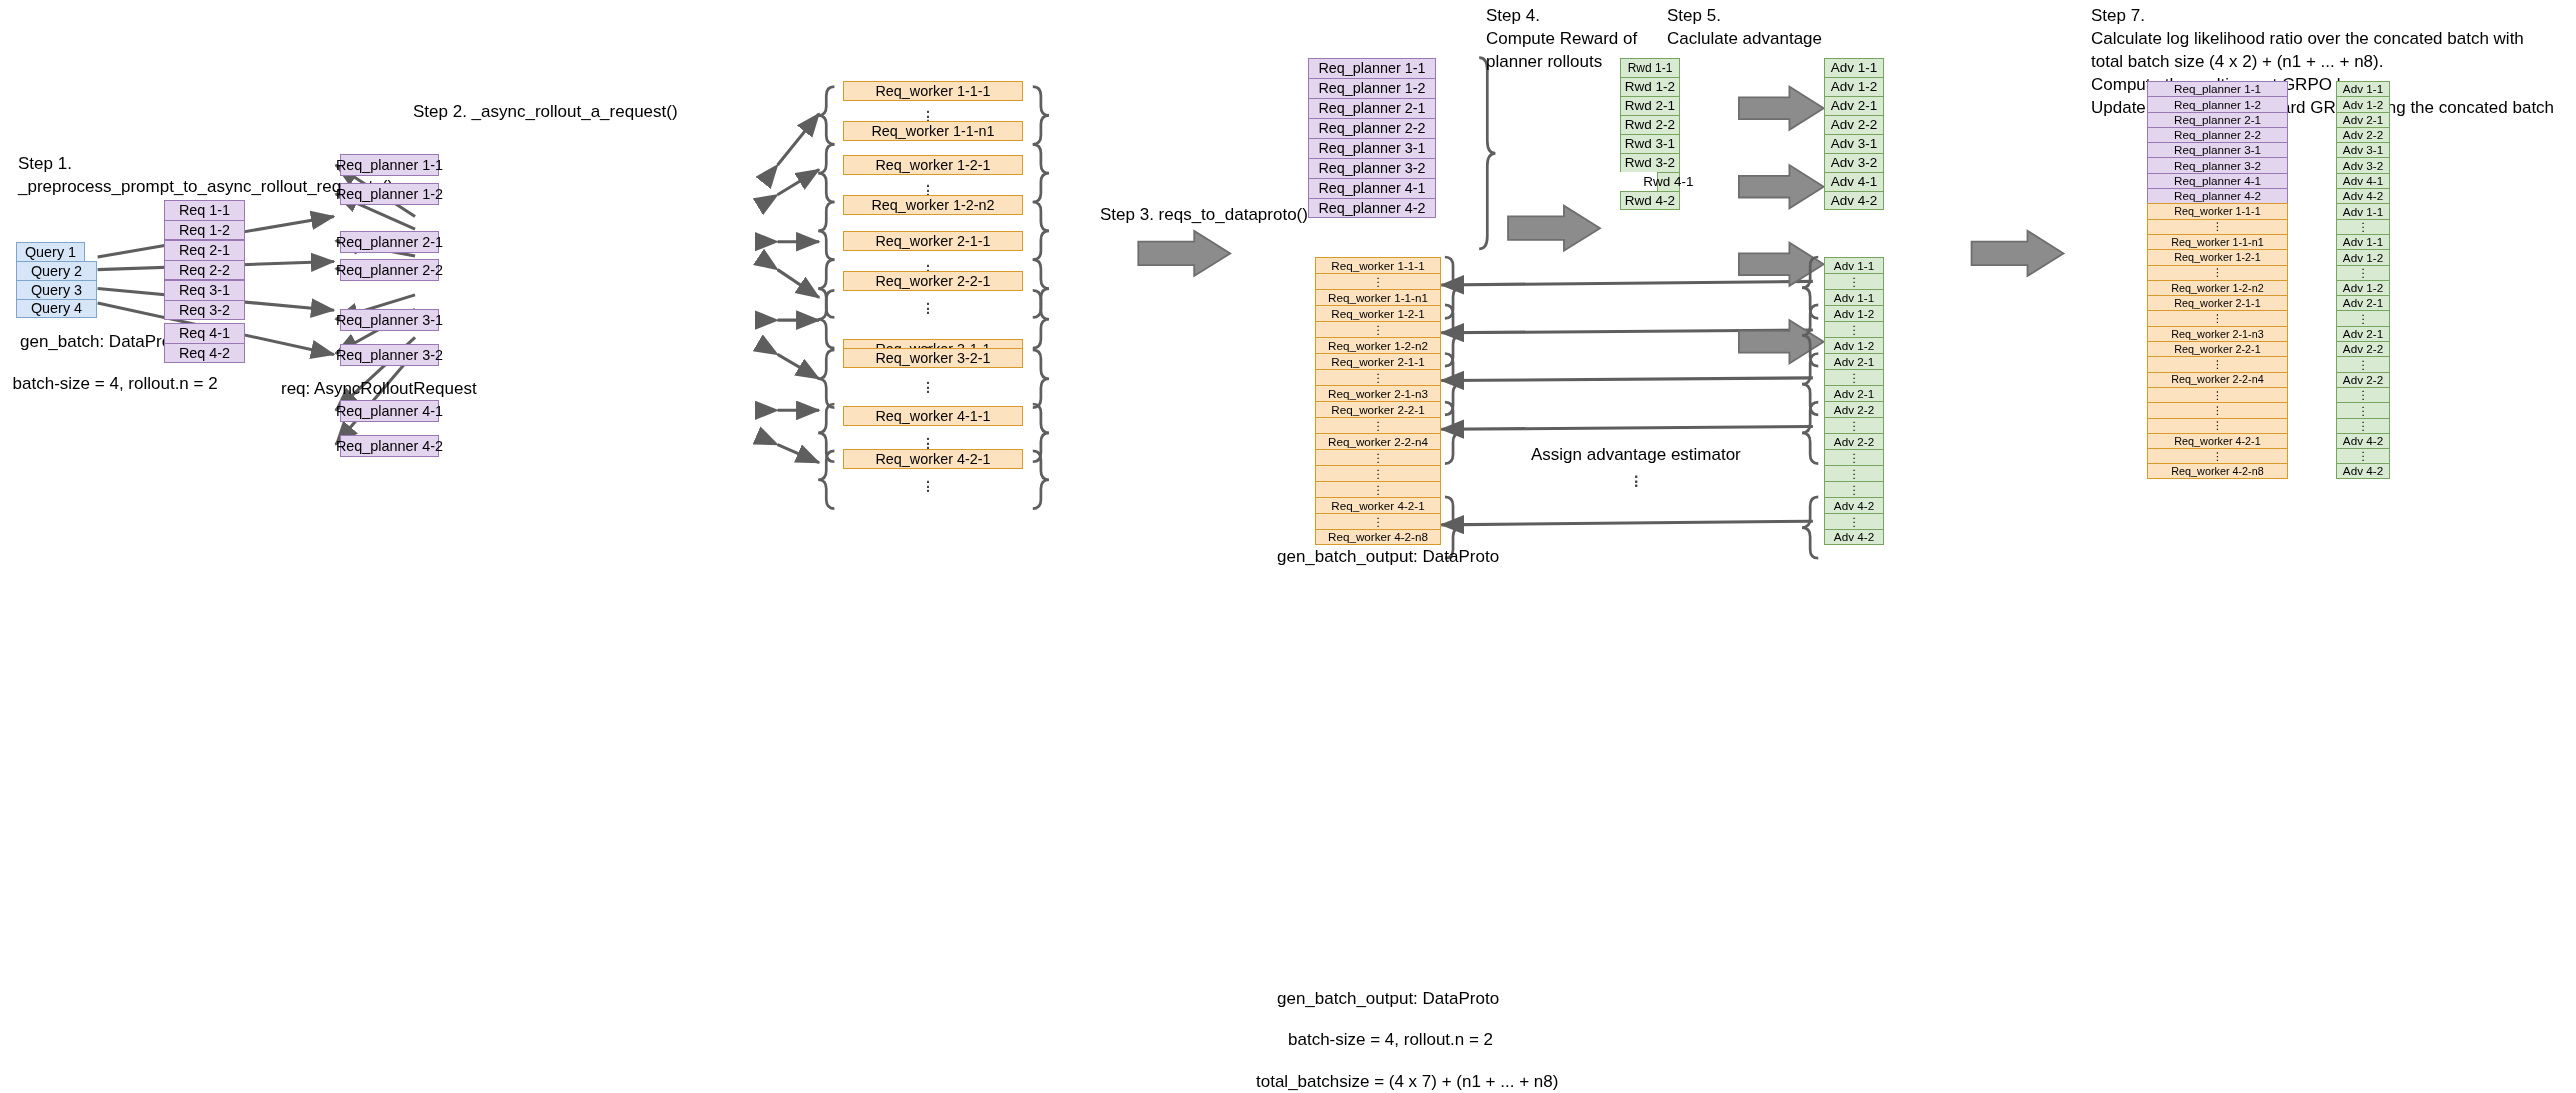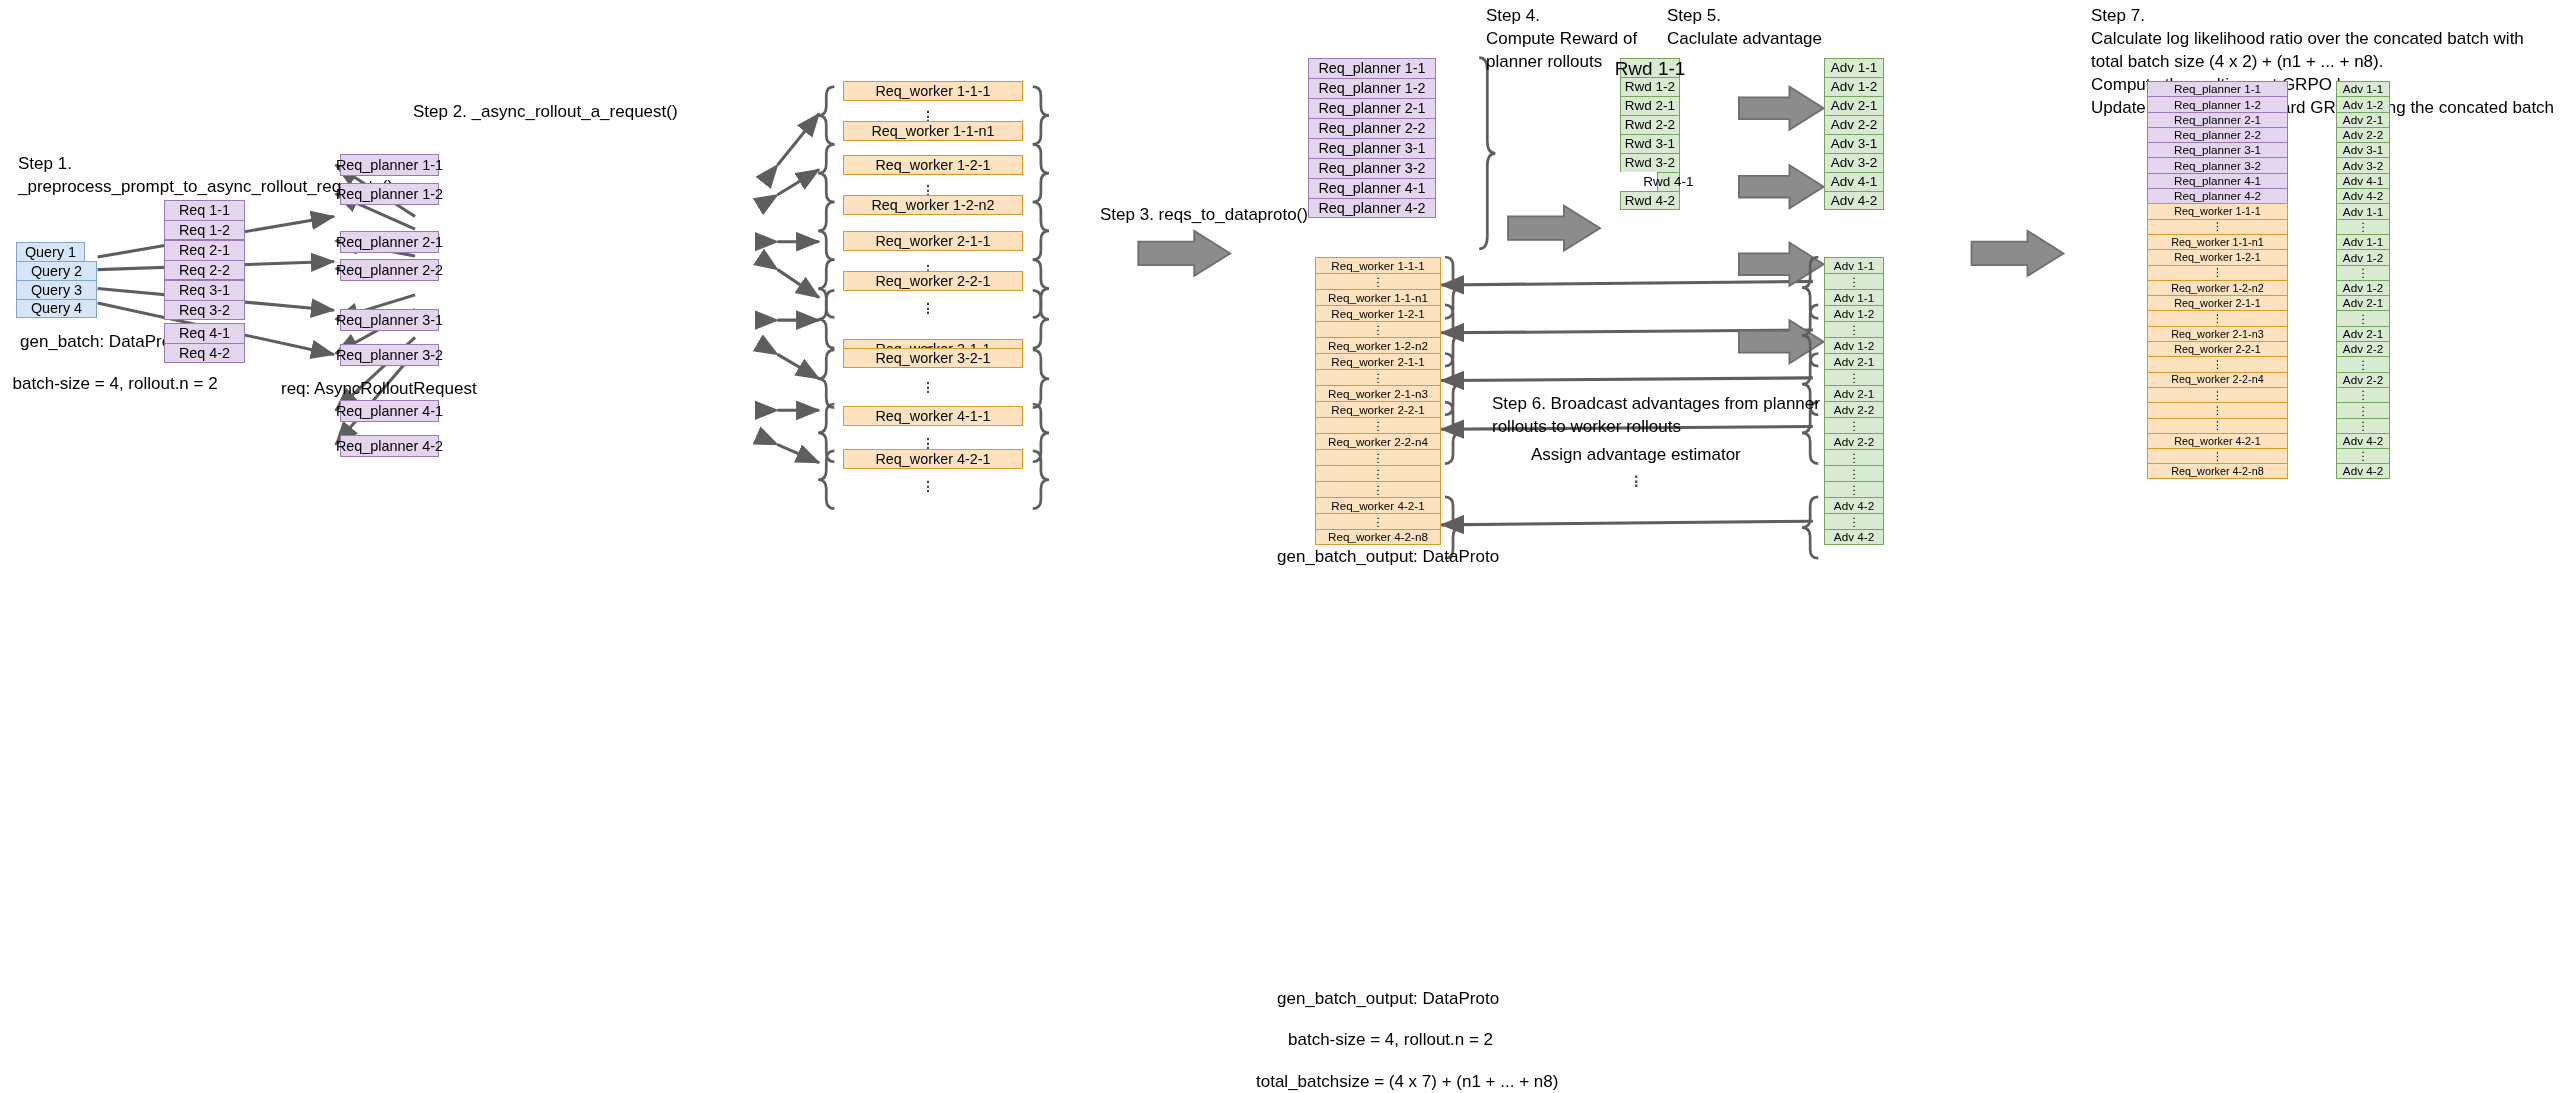--- a/index.html
+++ b/index.html
@@ -181,22 +181,20 @@
 
   <div class="abs note" style="left:18px; top:153px;">Step 1.
 _preprocess_prompt_to_async_rollout_requests()</div>
   <div class="abs note" style="left:413px; top:101px;">Step 2. _async_rollout_a_request()</div>
   <div class="abs note" style="left:1100px; top:204px;">Step 3. reqs_to_dataproto()</div>
   <div class="abs note" style="left:1486px; top:5.4px;">Step 4.
 Compute Reward of
 planner rollouts</div>
   <div class="abs note" style="left:1667px; top:5.4px;">Step 5.
 Caclulate advantage</div>
-  <div class="abs note" style="left:1492px; top:393px;">Step 6. Broadcast advantages from planner
-rollouts to worker rollouts</div>
   <div class="abs note" style="left:2091px; top:5.4px;">Step 7.
 Calculate log likelihood ratio over the concated batch with
 total batch size (4 x 2) + (n1 + ... + n8).
 Compute the multi-agent GRPO loss.
 Update the LLM as standard GRPO using the concated batch</div>
 
   <div class="abs cap" style="left:20px; top:330px;">gen_batch: DataProto</div>
   <div class="abs cap" style="left:12.6px; top:372px;">batch-size = 4, rollout.n = 2</div>
 
   <div class="abs cap" style="left:281px; top:371px;margin-top:6px;">req: AsyncRolloutRequest</div>
@@ -284,21 +282,21 @@
     <div class="cell purple tight" style="height:20px;">Req_planner 1-2</div>
     <div class="cell purple tight" style="height:20px;">Req_planner 2-1</div>
     <div class="cell purple tight" style="height:20px;">Req_planner 2-2</div>
     <div class="cell purple tight" style="height:20px;">Req_planner 3-1</div>
     <div class="cell purple tight" style="height:20px;">Req_planner 3-2</div>
     <div class="cell purple tight" style="height:20px;">Req_planner 4-1</div>
     <div class="cell purple last" style="height:20px;">Req_planner 4-2</div>
   </div>
 
   <div class="stack" style="left:1620px; top:58px; width:60px;">
-    <div class="cell green tight" style="height:19px; font-size:19px;">Rwd 1-1</div>
+    <div class="cell green tight" style="height:19px; font-size:12px;">Rwd 1-1</div>
     <div class="cell green tight" style="height:19px; font-size:13.5px;">Rwd 1-2</div>
     <div class="cell green tight" style="height:19px; font-size:13.5px;">Rwd 2-1</div>
     <div class="cell green tight" style="height:19px; font-size:13.5px;">Rwd 2-2</div>
     <div class="cell green tight" style="height:19px; font-size:13.5px;">Rwd 3-1</div>
     <div class="cell green tight" style="height:19px; font-size:13.5px;">Rwd 3-2</div>
     <div class="cell green tight" style="height:19px; font-size:13.5px;margin-left:37px;">Rwd 4-1</div>
     <div class="cell green last" style="height:19px; font-size:13.5px;">Rwd 4-2</div>
   </div>
 
   <div class="stack" style="left:1824px; top:58px; width:60px;">

